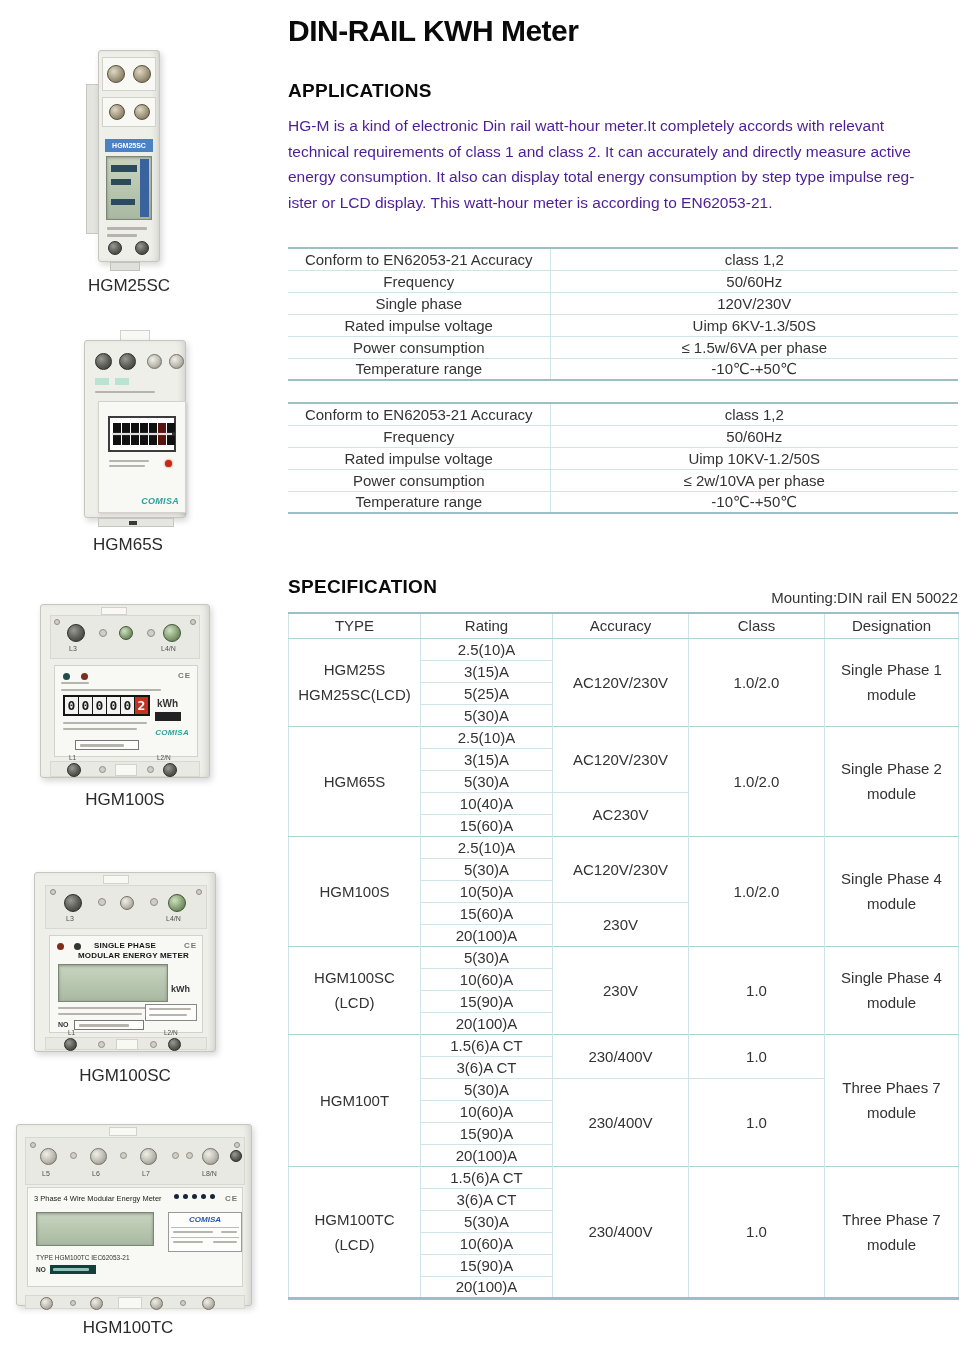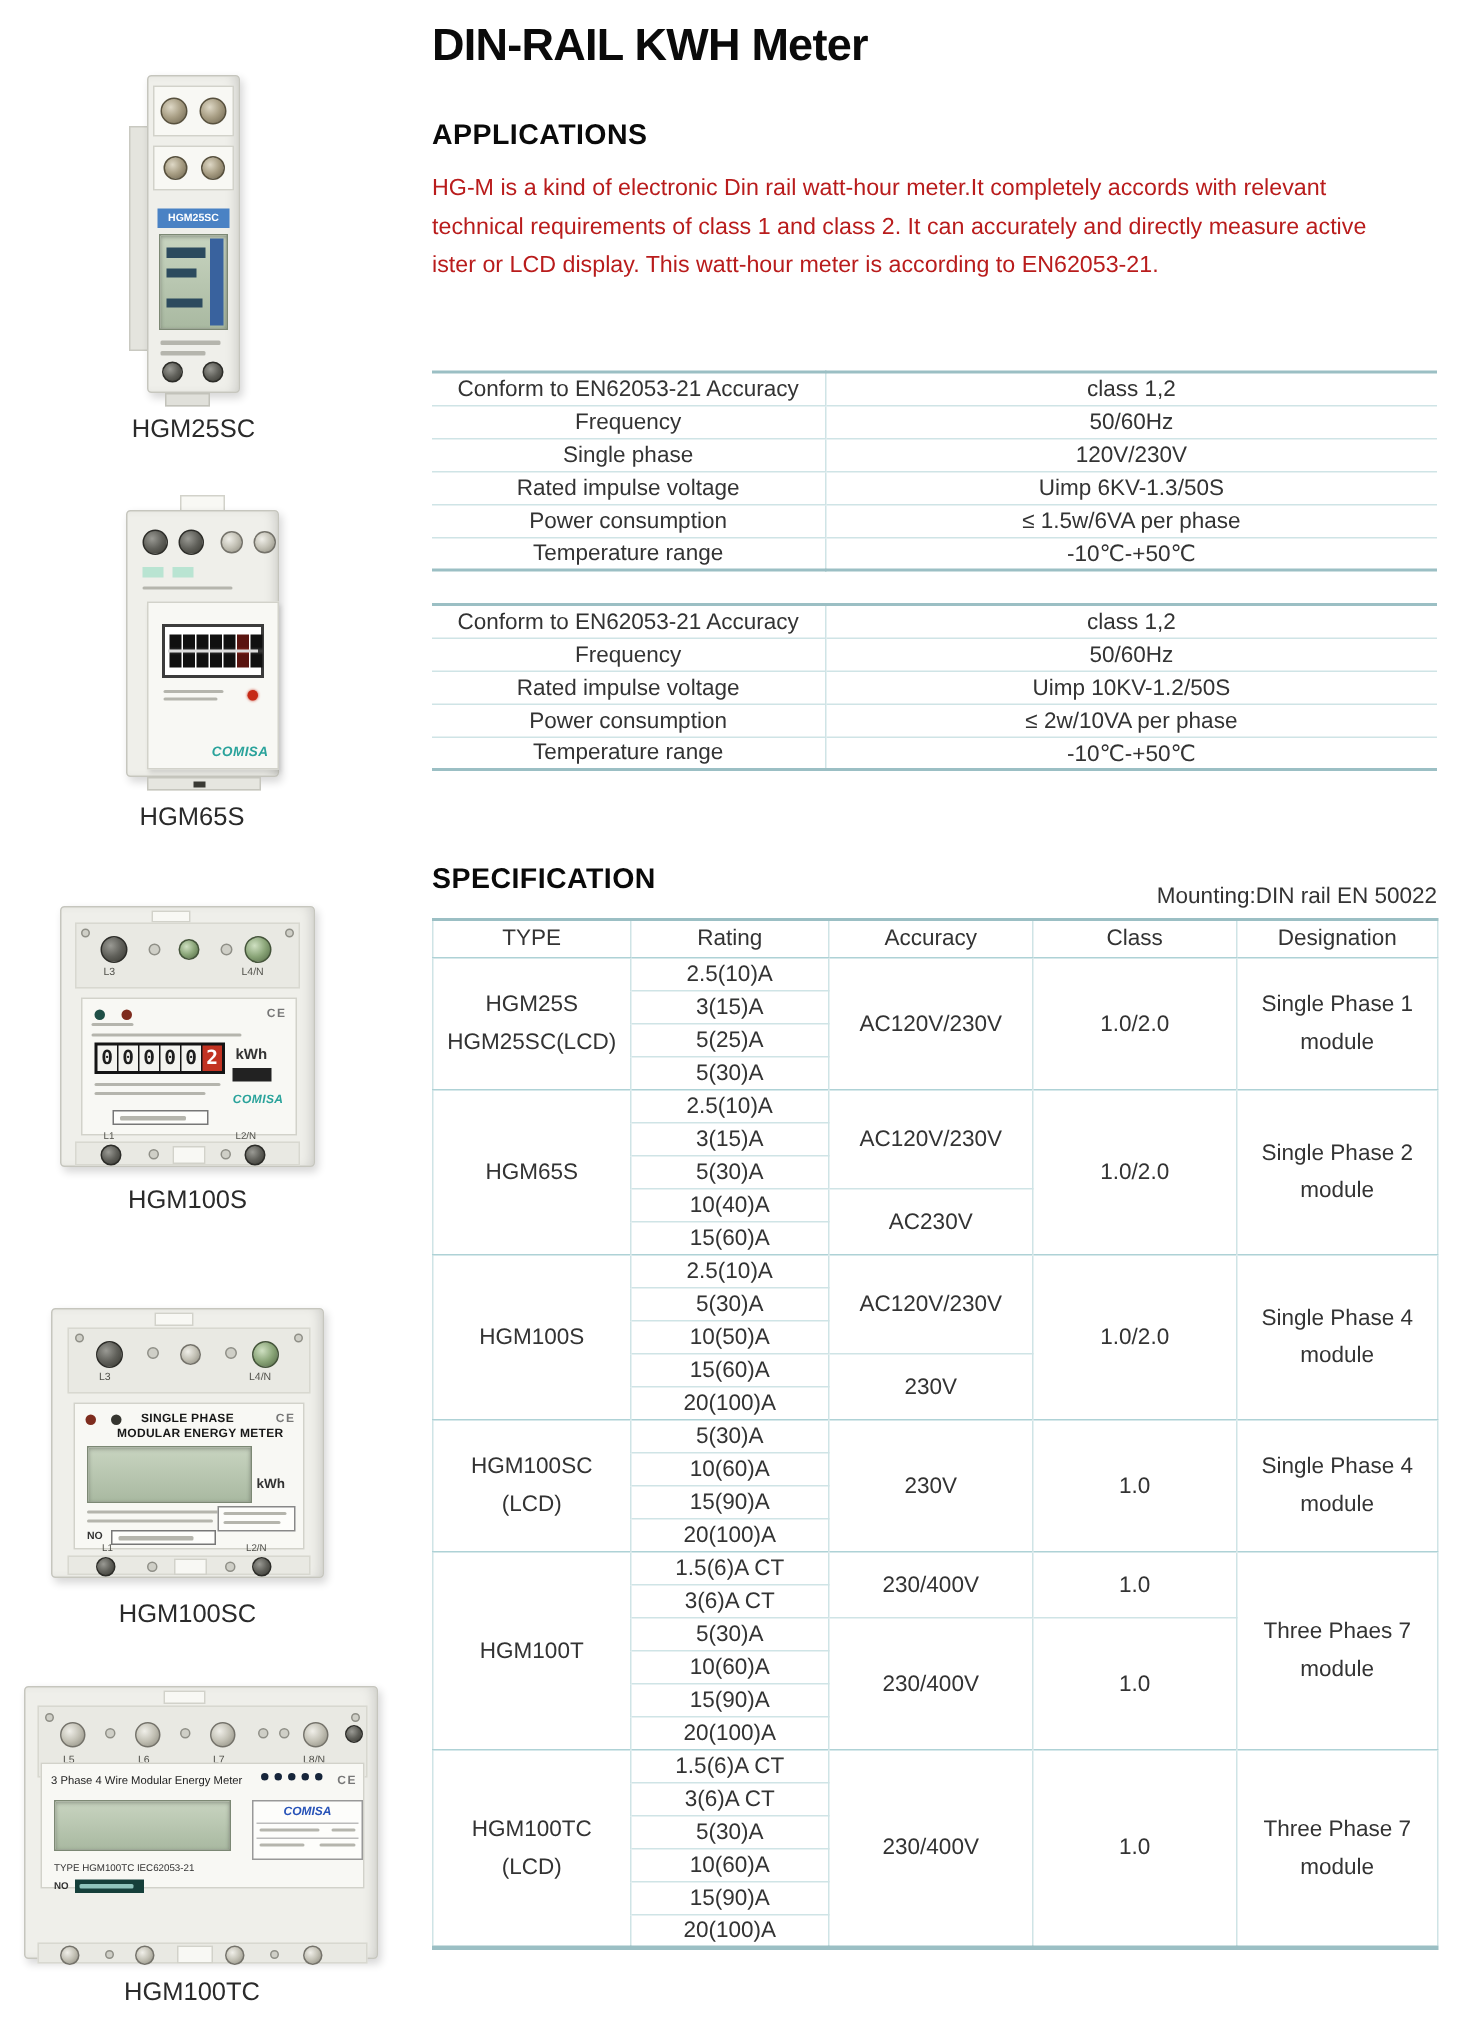--- a/index.html
+++ b/index.html
@@ -14,21 +14,21 @@
         font-family:"Liberation Sans","DejaVu Sans",sans-serif;color:var(--txt);overflow:hidden;}
 
   
   .right{position:absolute;left:288px;top:0;width:672px;height:100%;text-decoration:underline;}
   .title{position:absolute;left:0;top:14px;font-size:30px;font-weight:bold;color:#0a0a0a;letter-spacing:-0.5px;}
   .h2{position:absolute;left:0;font-size:19px;font-weight:bold;color:#0a0a0a;letter-spacing:.3px;}
   .apps-h{top:80px;}
   .spec-h{top:576px;}
   .mount{position:absolute;right:2px;top:589px;font-size:15px;color:#333;}
   .para{position:absolute;left:0;top:113px;width:690px;}
-  .app-line{font-size:15.5px;line-height:25.5px;color:#b91c1c;white-space:nowrap;}
+  .app-line{font-size:15.5px;line-height:25.5px;color:#4c1d95;white-space:nowrap;}
 
   table{border-collapse:collapse;}
   
   .mini{position:absolute;left:0;width:670px;border-top:2px solid var(--lineD);border-bottom:2px solid var(--lineD);}
   .mini-1{top:247px;}
   .mini-2{top:402px;}
   .mini td{border-top:1px solid var(--lineL);height:22px;text-align:center;font-size:15px;color:#333;}
   .mini tr:first-child td{border-top:none;}
   .mini td.col-param{width:262px;border-right:1px solid var(--lineL);}
 
@@ -245,21 +245,21 @@
         <div class="screw silver" style="left:114px;top:10px;width:17px;height:17px;"></div>
         <div class="hole" style="left:146px;top:14px;width:7px;height:7px;"></div>
         <div class="hole" style="left:160px;top:14px;width:7px;height:7px;"></div>
         <div class="screw silver" style="left:176px;top:10px;width:17px;height:17px;"></div>
         <div class="screw dark" style="left:204px;top:12px;width:12px;height:12px;"></div>
         <div class="tlabel" style="left:16px;top:32px;">L5</div>
         <div class="tlabel" style="left:66px;top:32px;">L6</div>
         <div class="tlabel" style="left:116px;top:32px;">L7</div>
         <div class="tlabel" style="left:176px;top:32px;">L8/N</div>
       </div>
-      <div class="panel" style="left:10px;top:50px;width:216px;height:84px;">
+      <div class="panel" style="left:10px;top:62px;width:216px;height:100px;">
         <div style="position:absolute;left:6px;top:6px;font-size:7.5px;color:#222;white-space:nowrap;">3 Phase 4 Wire Modular Energy Meter</div>
         <div class="led" style="left:146px;top:6px;width:5px;height:5px;background:#16253a;"></div>
         <div class="led" style="left:155px;top:6px;width:5px;height:5px;background:#16253a;"></div>
         <div class="led" style="left:164px;top:6px;width:5px;height:5px;background:#16253a;"></div>
         <div class="led" style="left:173px;top:6px;width:5px;height:5px;background:#16253a;"></div>
         <div class="led" style="left:182px;top:6px;width:5px;height:5px;background:#16253a;"></div>
         <div class="ce" style="right:4px;top:6px;">CE</div>
         <div class="lcd" style="left:8px;top:24px;width:118px;height:34px;"></div>
         <div style="position:absolute;left:140px;top:24px;width:74px;height:40px;background:#fdfdfb;border:1px solid #999;">
           <div style="position:absolute;left:0;top:2px;width:100%;text-align:center;font-size:8px;font-weight:bold;font-style:italic;color:#2853b8;">COMISA</div>
@@ -288,20 +288,21 @@
     </div>
   </div>
   <div class="caption" style="left:63px;top:1318px;width:130px;">HGM100TC</div>
 
   <div class="right">
     <div class="title">DIN-RAIL KWH Meter</div>
     <div class="h2 apps-h">APPLICATIONS</div>
     <div class="para">
         <div class="app-line">HG-M is a kind of electronic Din rail watt-hour meter.It completely accords with relevant</div>
         <div class="app-line">technical requirements of class 1 and class 2. It can accurately and directly measure active</div>
+        <div class="app-line">energy consumption. It also can display total energy consumption by step type impulse reg-</div>
         <div class="app-line">ister or LCD display. This  watt-hour meter is according to EN62053-21.</div>
       </div>
 
     <table class="mini mini-1">
       <tbody>
           <tr>
             <td class="col-param">Conform to EN62053-21 Accuracy</td>
             <td class="col-value">class 1,2</td>
           </tr>
           <tr>

